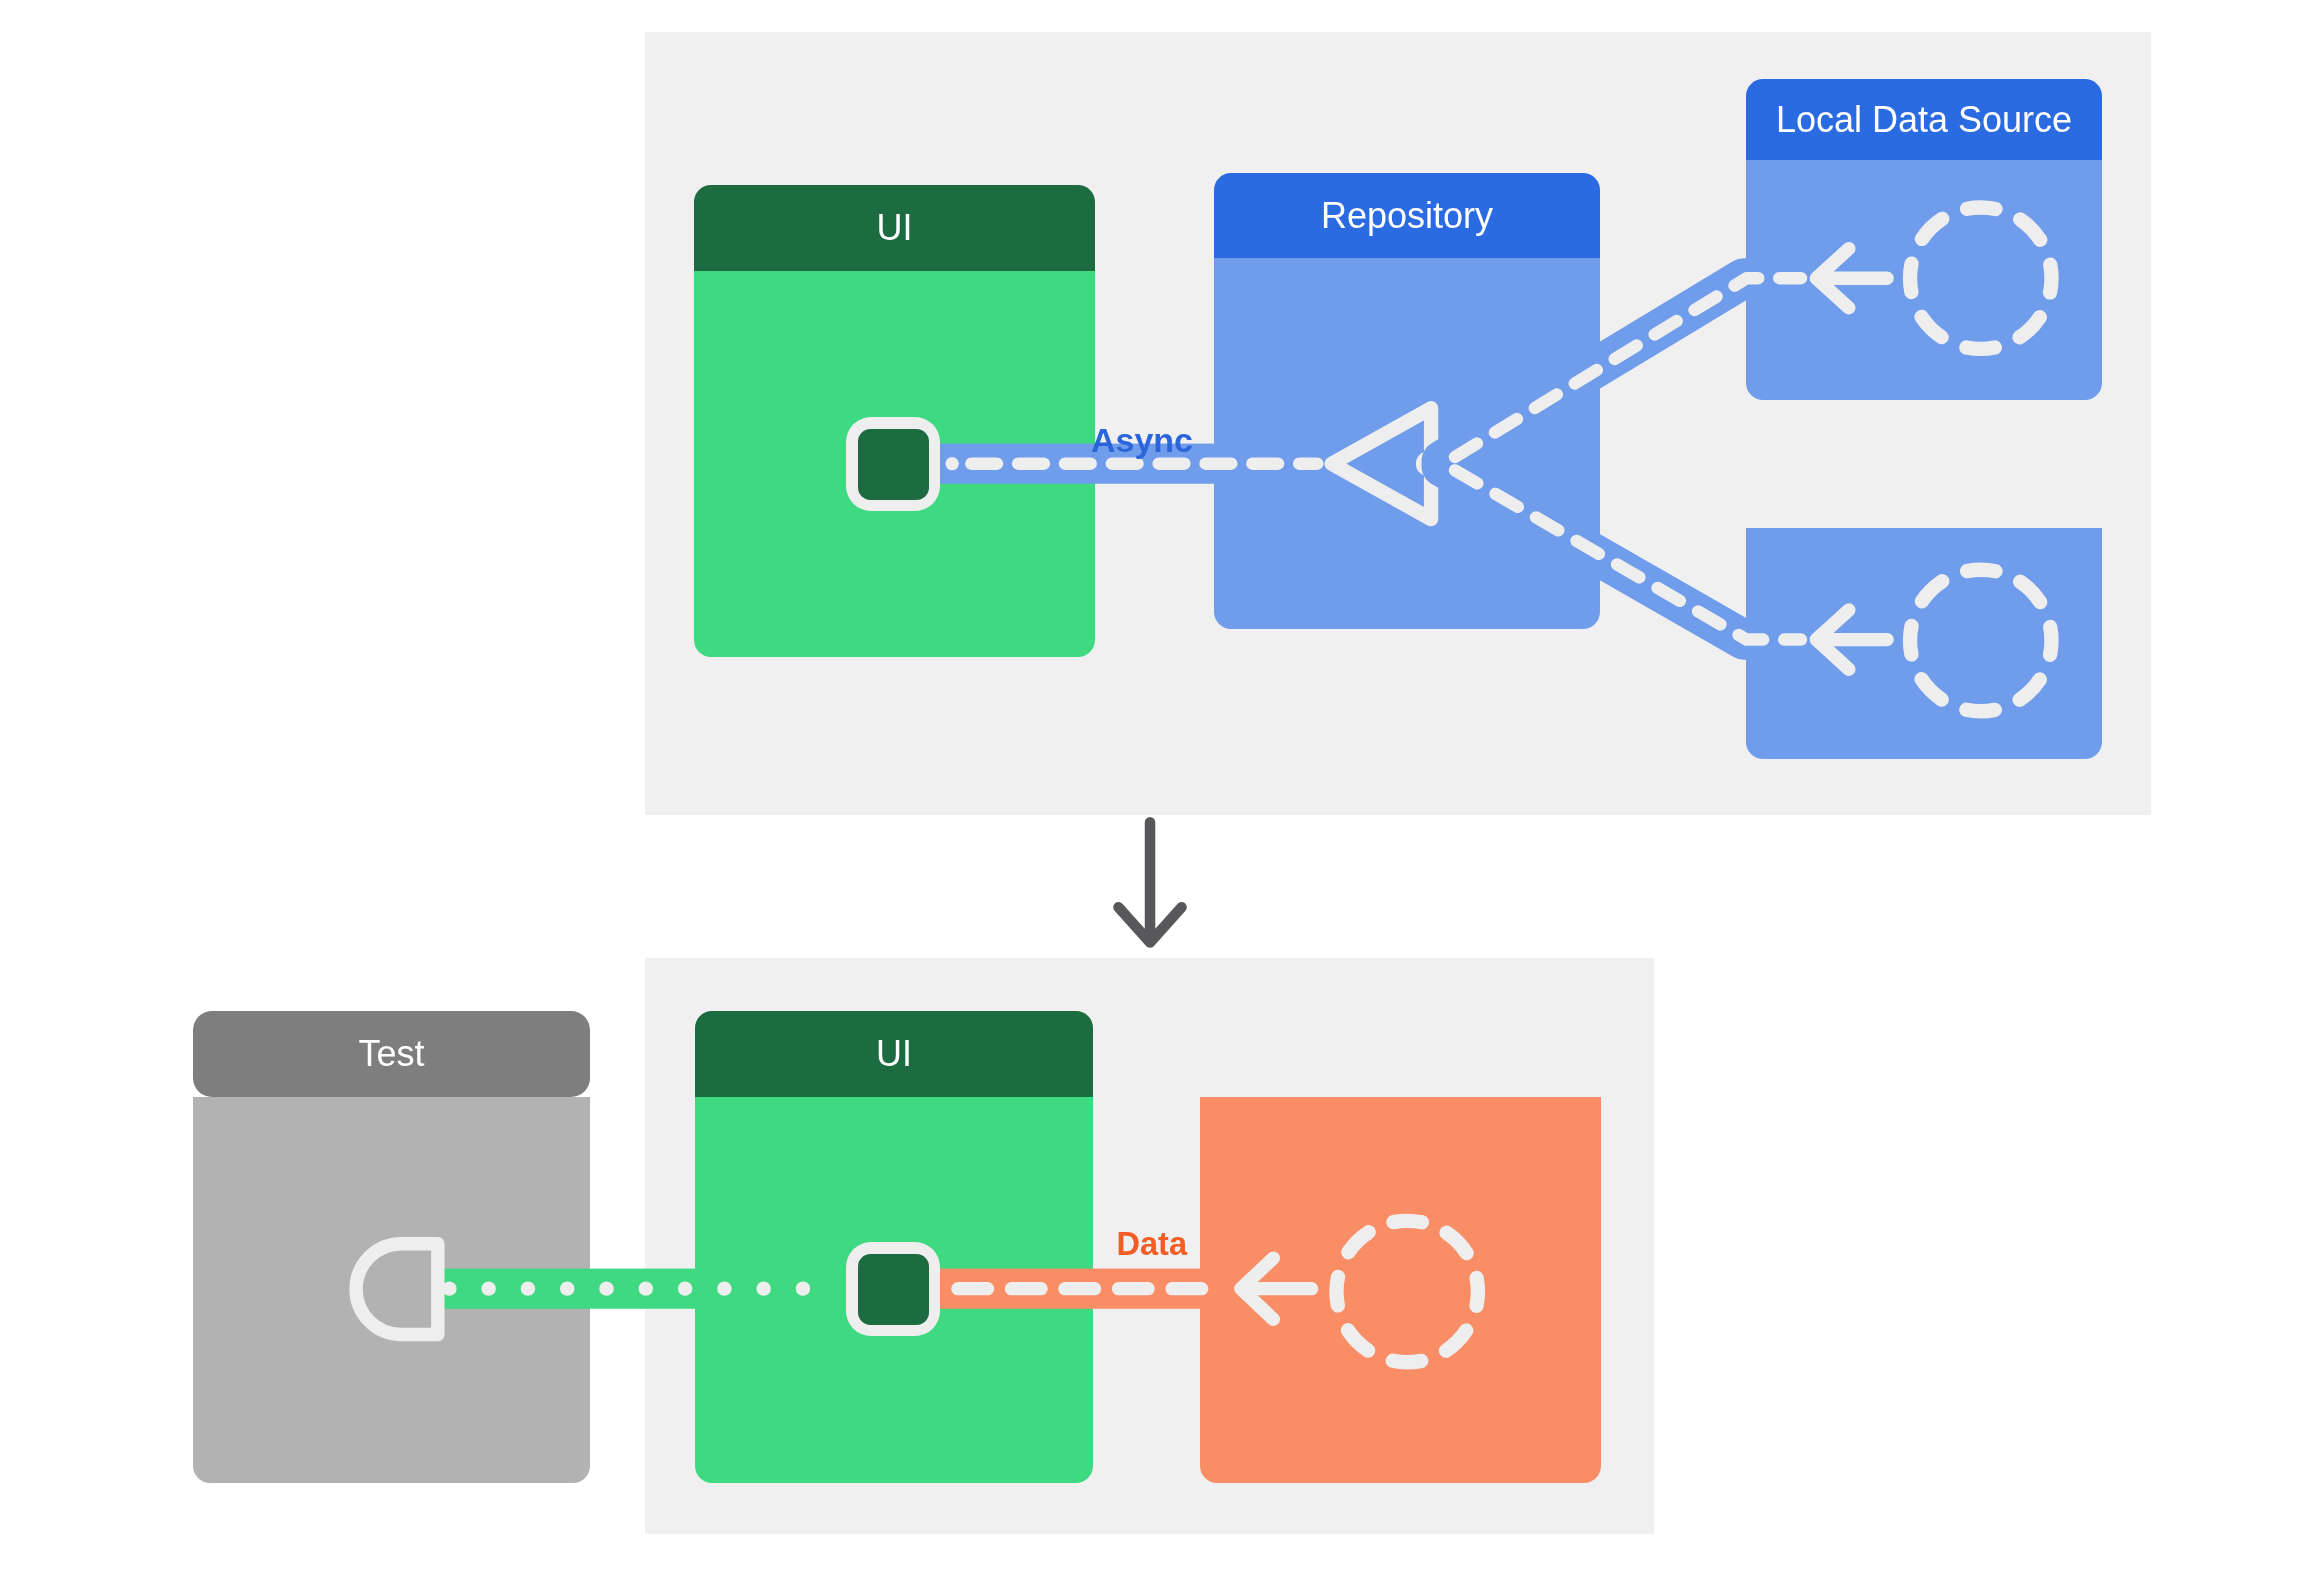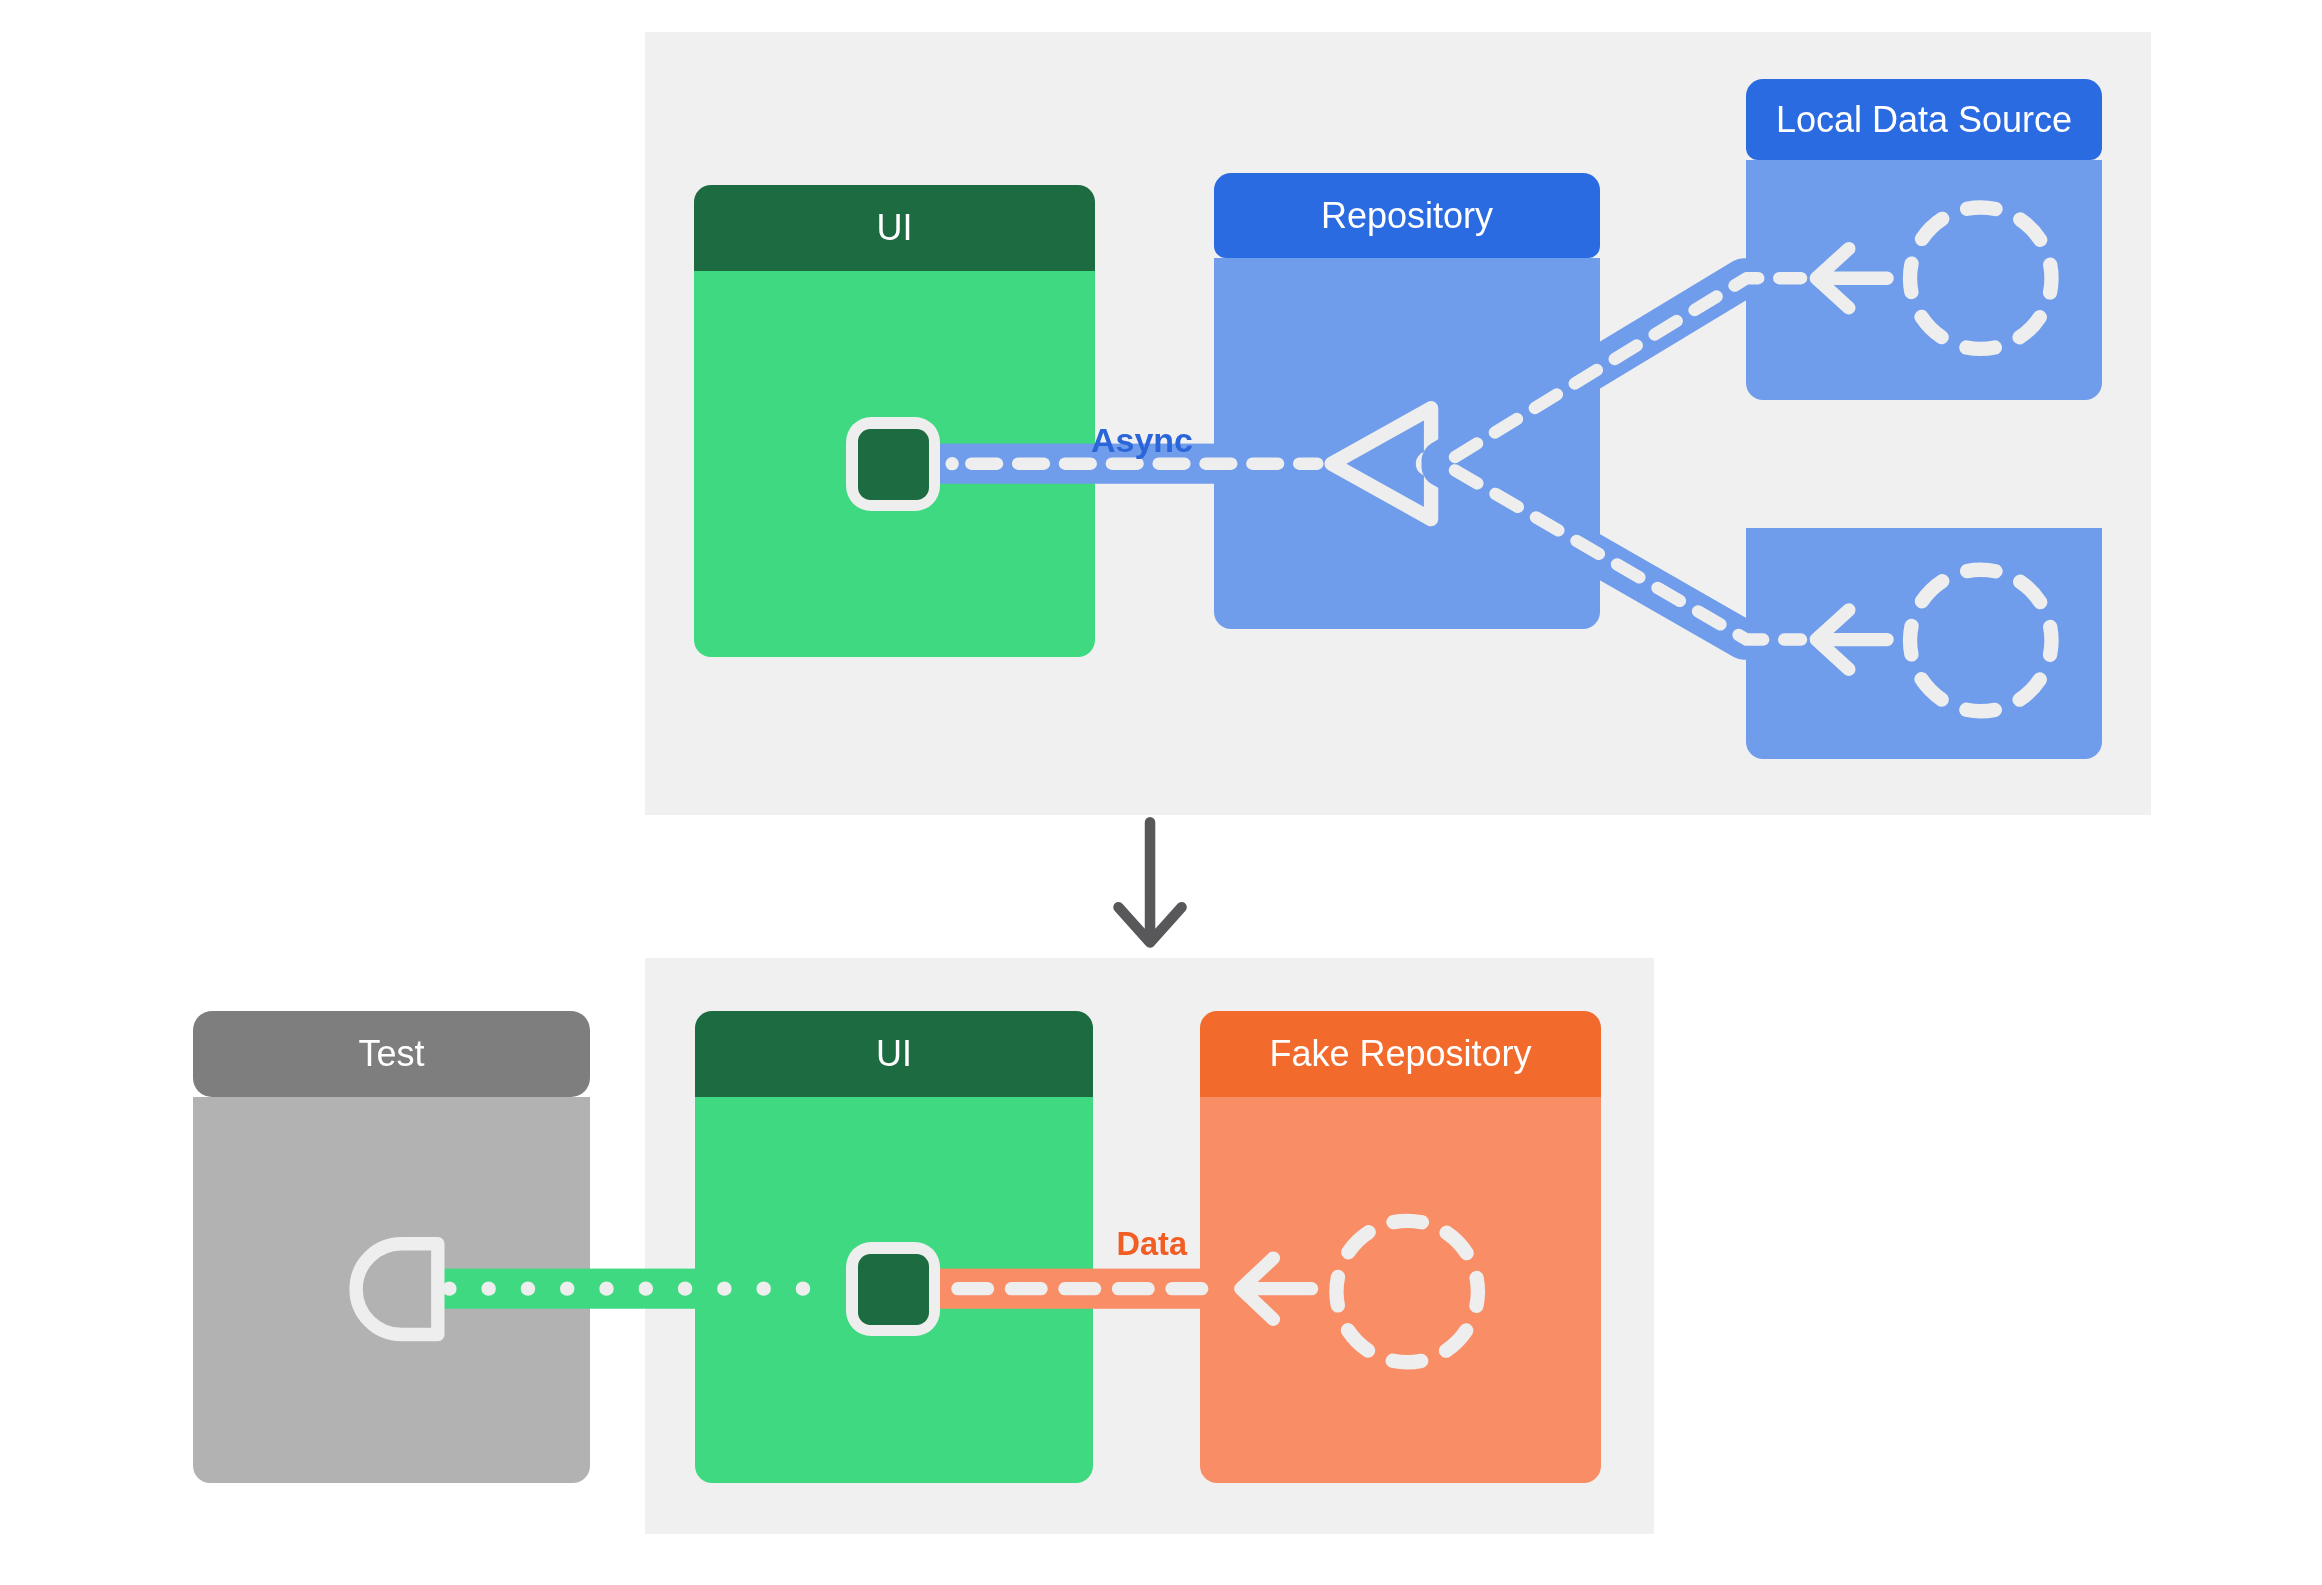--- a/index.html
+++ b/index.html
@@ -26,21 +26,21 @@
   .box.ui-top{left:694px;top:185px;width:401px;height:472px;}
   .box.repo{left:1214px;top:173px;width:386px;height:456px;}
   .box.local{left:1746px;top:79px;width:356px;height:321px;}
   .box.remote{left:1746px;top:443px;width:356px;height:316px;}
   
   .box.test{left:193px;top:1011px;width:397px;height:472px;}
   .box.ui-bottom{left:695px;top:1011px;width:398px;height:472px;}
   .box.fake{left:1200px;top:1011px;width:401px;height:472px;}
   .hd.green{background:var(--green-dark);height:86px;}
   .bd.green{background:var(--green-body);top:86px;}
-  .hd.blue{background:var(--blue-header);height:85px;border-radius:12px;}
+  .hd.blue{background:var(--blue-header);height:85px;}
   .bd.blue{background:var(--blue-body);top:85px;}
   .hd.blue.short{height:81px;}
   .bd.blue.short{top:81px;}
   .hd.gray{background:var(--gray-header);height:86px;border-radius:19px;}
   .bd.gray{background:var(--gray-body);top:86px;}
   .hd.orange{background:var(--orange-header);height:86px;}
   .bd.orange{background:var(--orange-body);top:86px;}
   
   svg.overlay{position:absolute;left:0;top:0;z-index:2;pointer-events:none;}
   .band-blue{fill:var(--blue-body);}
@@ -92,21 +92,20 @@
     <div class="hd gray">Test</div>
     <div class="bd gray"></div>
   </div>
 
   <div class="box ui-bottom">
     <div class="hd green">UI</div>
     <div class="bd green"></div>
   </div>
 
   <div class="box fake">
-    <div class="hd orange">Fake Repository</div>
     <div class="bd orange"></div>
   </div>
 
   <svg class="overlay" width="2323" height="1586" viewBox="0 0 2430 1659">
 
     <rect class="band-blue" x="983" y="464" width="418" height="42"></rect>
     <circle class="dot-fill" cx="996" cy="485" r="7"></circle>
     <path class="dash" d="M1016,485 H1378" stroke-width="13" stroke-dasharray="27 22"></path>
 
     <path d="M1393,485 L1497,427 L1497,543 Z" fill="none" stroke="var(--stroke-white)" stroke-width="15" stroke-linejoin="round"></path>

